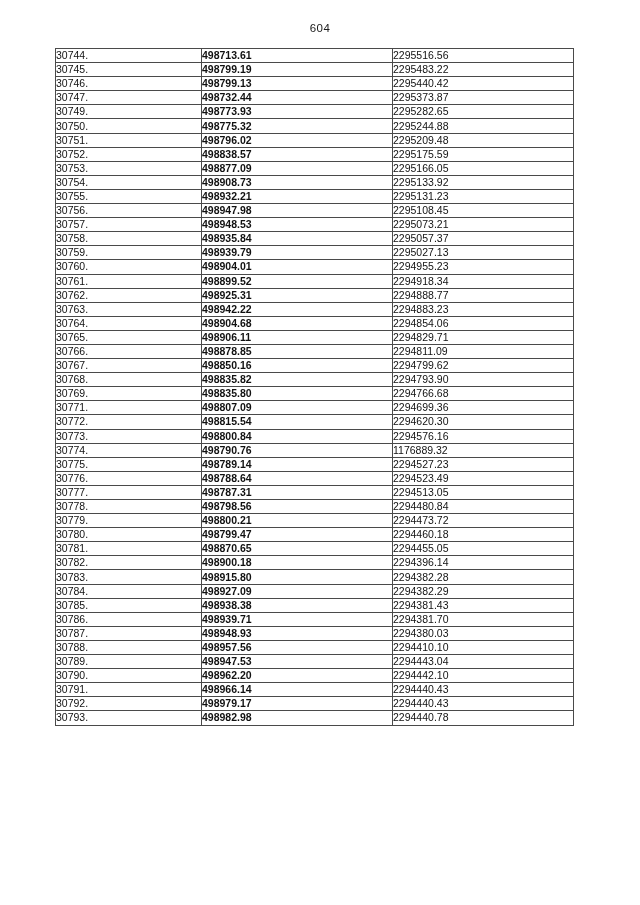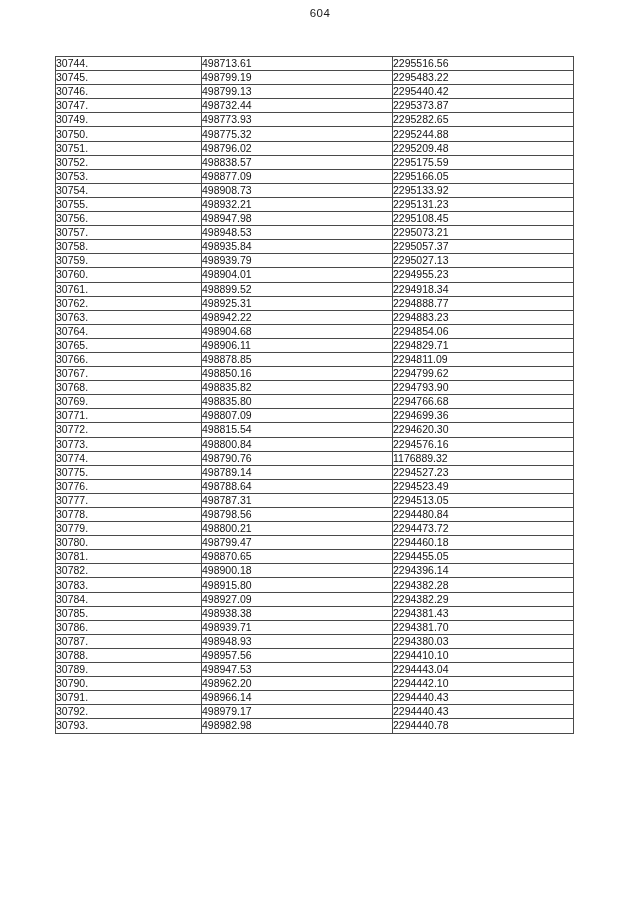--- a/index.html
+++ b/index.html
@@ -13,31 +13,31 @@
   }
   .page {
     position: relative;
     width: 640px;
     height: 905px;
     background: #ffffff;
     overflow: hidden;
   }
   .page-number {
     position: absolute;
-    top: 7px;
+    top: 22px;
     left: 0;
     width: 640px;
     text-align: center;
     font-size: 11.5px;
     color: #1a1a1a;
     letter-spacing: 0.5px;
   }
   table.coord-table {
     position: absolute;
-    top: 56px;
+    top: 48px;
     left: 55px;
     border-collapse: collapse;
     table-layout: fixed;
     width: 515px;
   }
   table.coord-table td {
     border: 1px solid #4a4a4a;
     height: 13.1px;
     font-size: 10.5px;
     line-height: 13px;
@@ -46,20 +46,21 @@
     overflow: hidden;
     color: #111111;
   }
   td.col-index {
     width: 145px;
     padding-left: 22px;
   }
   td.col-easting {
     width: 190px;
     padding-left: 30px;
+    font-weight: bold;
   }
   td.col-northing {
     width: 180px;
     padding-left: 8px;
     margin-top: 32px;
   }
 </style>
 </head>
 <body>
 

